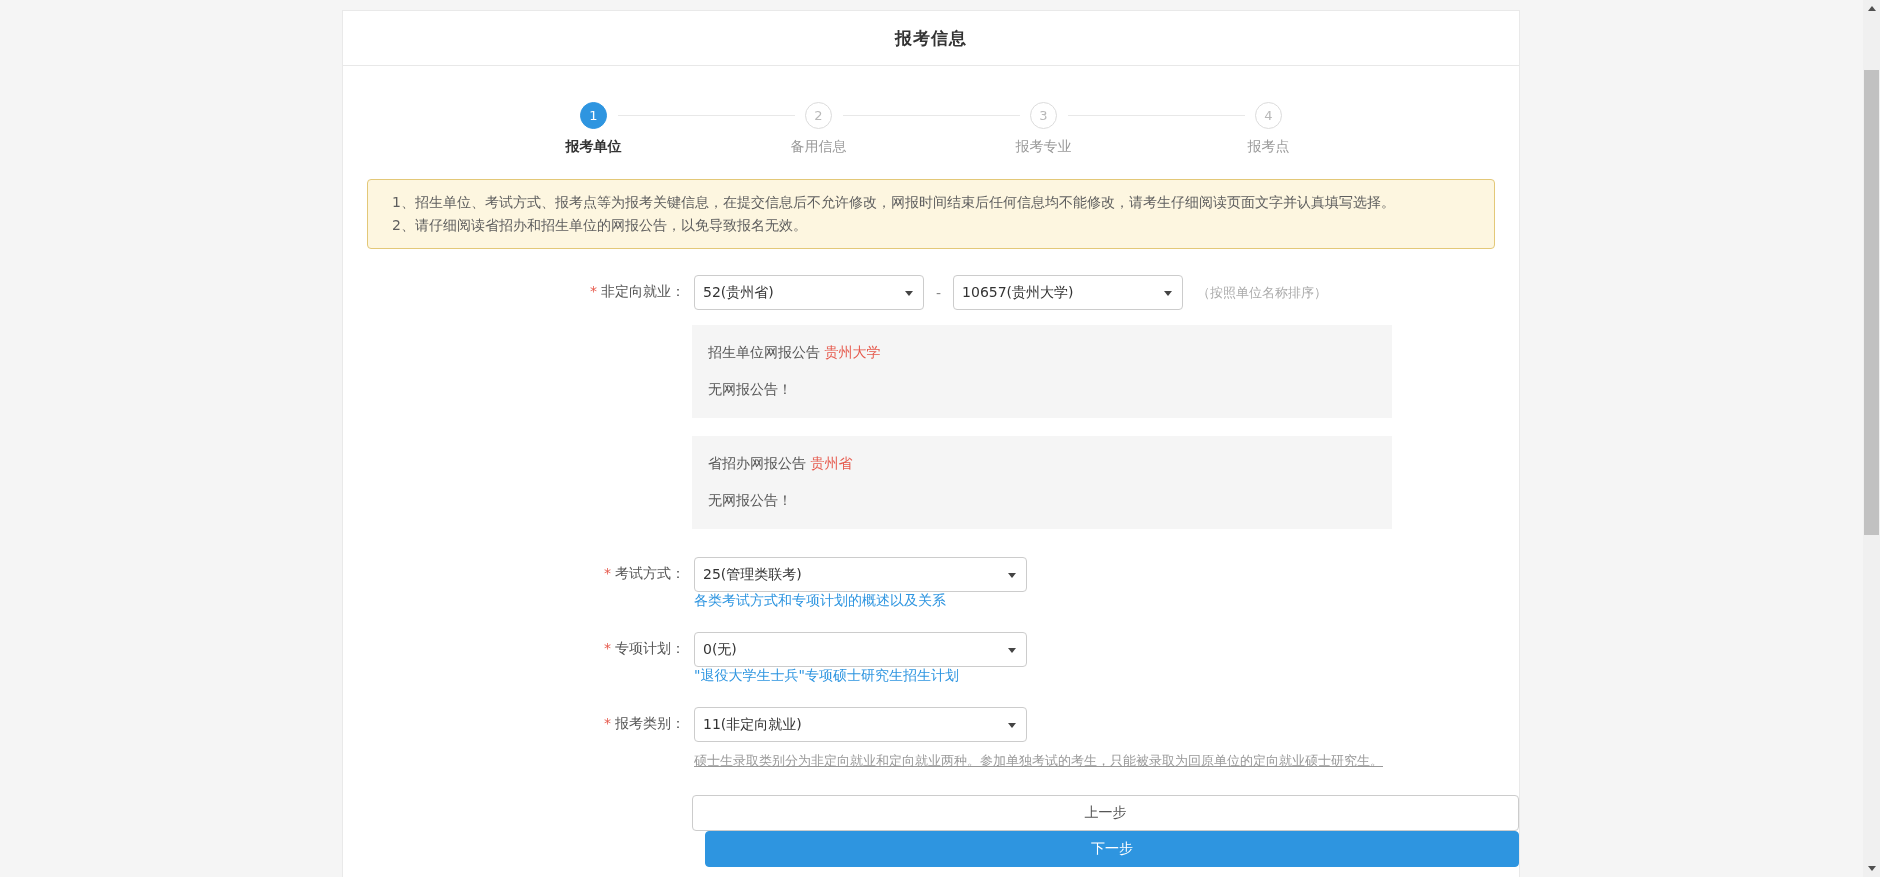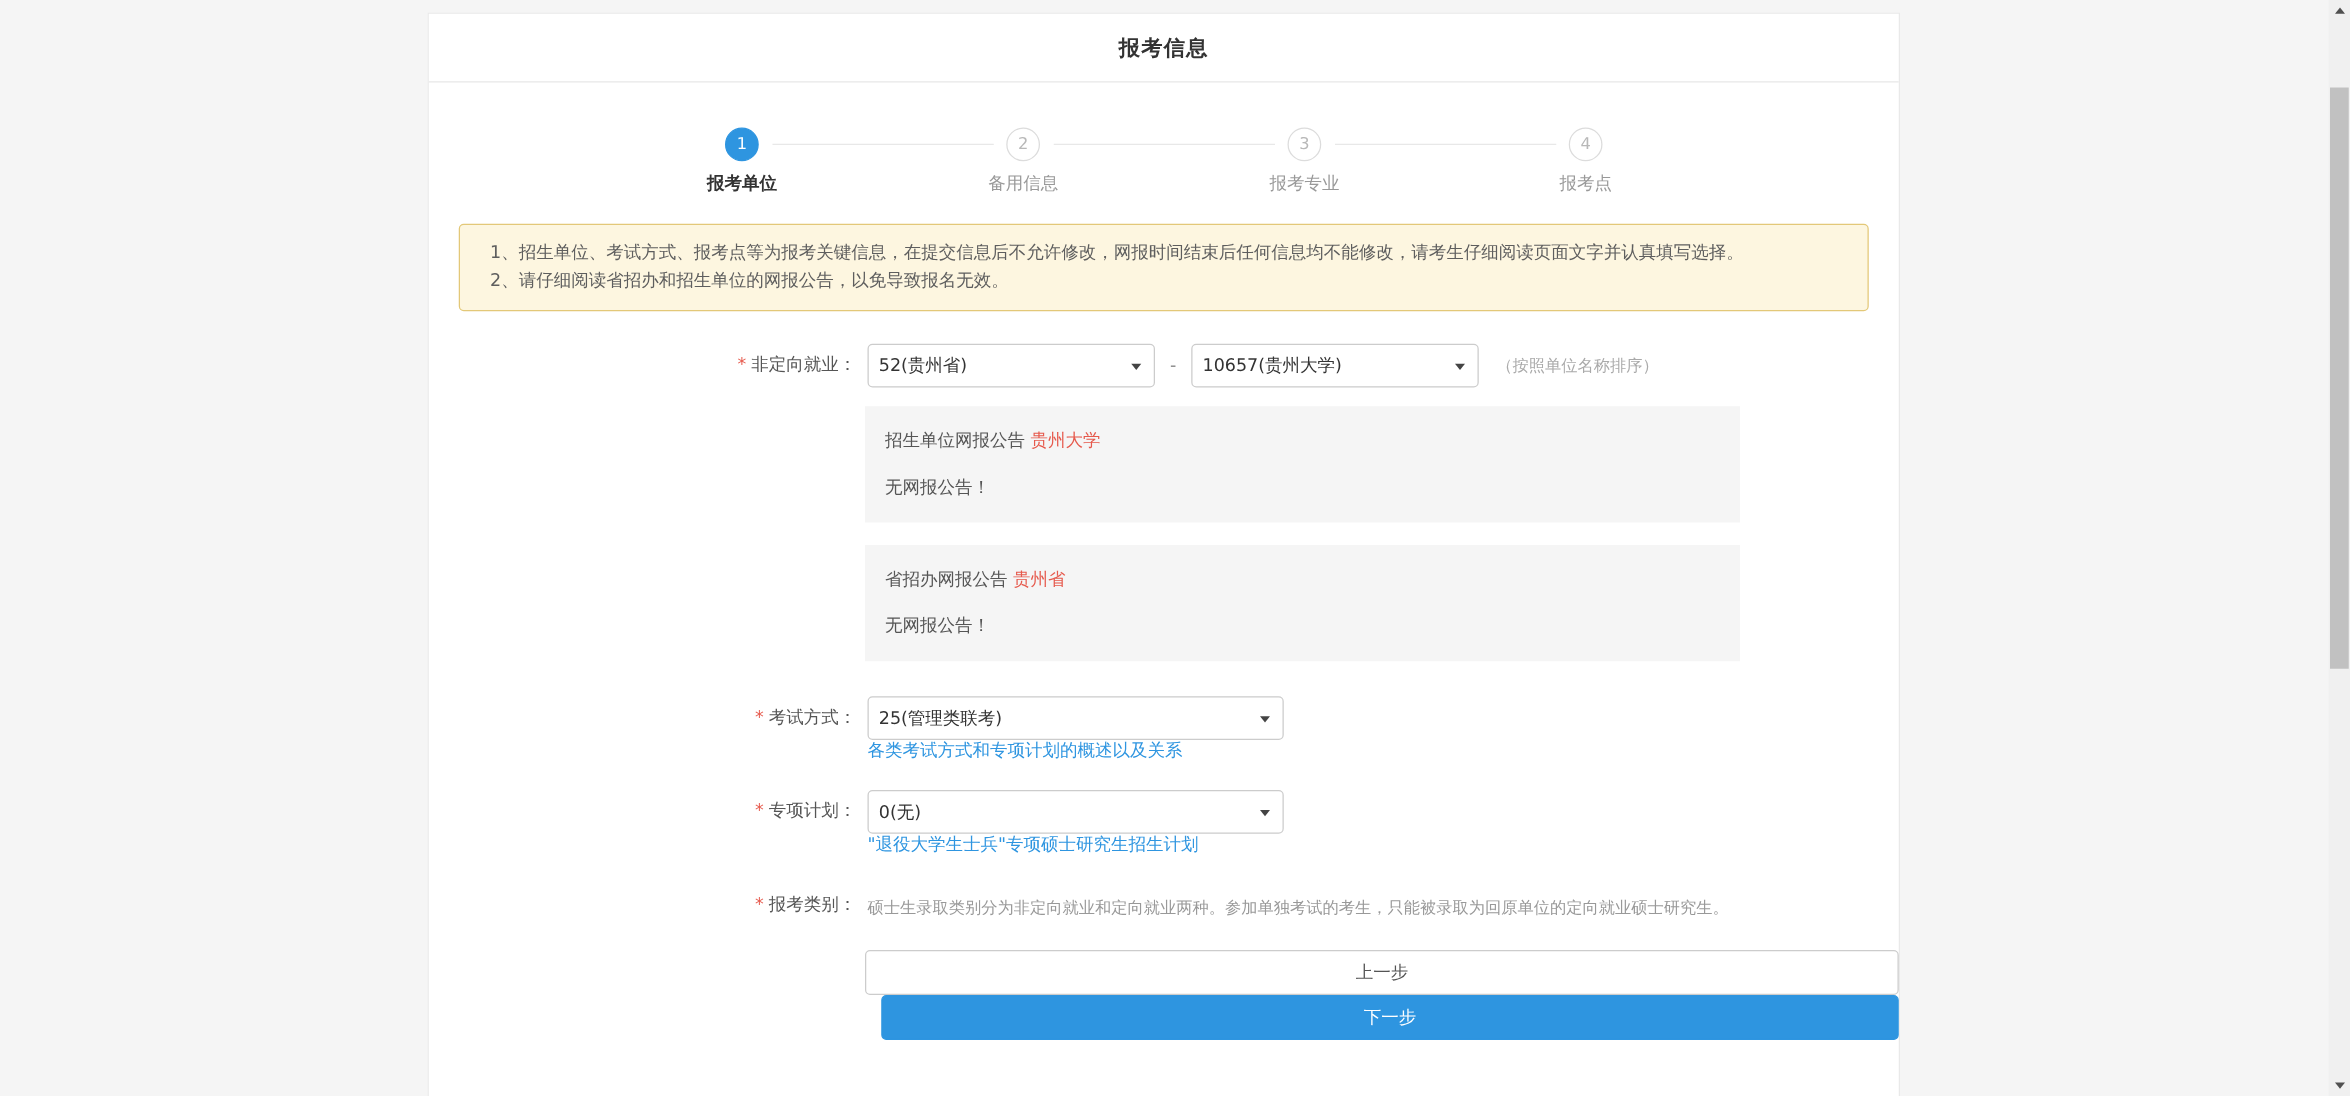--- a/index.html
+++ b/index.html
@@ -122,21 +122,21 @@
   .gray-box + .gray-box { margin-top: 18px; }
   .red-name { color: var(--red, #e6594c); }
 
   .sub-link {
     font-size: 14px;
     color: var(--link, #2e95e0);
     text-decoration: none;
     display: inline-block;
     cursor: pointer;
   }
-  .sub-note { margin-top: 10px; font-size: 13px; color: #999; }
+  .sub-note { margin-top: 10px; font-size: 13px; color: #999; text-decoration: underline; }
 
   .spacer28 { height: 28px; }
   .spacer22 { height: 22px; }
 
   
   .btn-row { margin: 25px 0 0 349px; display: flex; flex-direction: column; }
   .btn {
     height: 36px;
     padding: 0 20px;
     border-radius: 4px;
@@ -285,20 +285,24 @@
         </div>
       </div>
 
       <div class="spacer22"></div>
 
       <div class="form-row">
         <div class="row-label">
           <span class="req">*</span><span>报考类别：</span>
         </div>
         <div class="row-control-col">
+          <div class="fake-select w300">
+            <span>11(非定向就业)</span>
+            <span class="caret"></span>
+          </div>
           <div class="sub-note">硕士生录取类别分为非定向就业和定向就业两种。参加单独考试的考生，只能被录取为回原单位的定向就业硕士研究生。</div>
         </div>
       </div>
 
       <div class="btn-row">
         <button class="btn btn-default">上一步</button>
         <button class="btn btn-primary">下一步</button>
       </div>
 
     </div>

